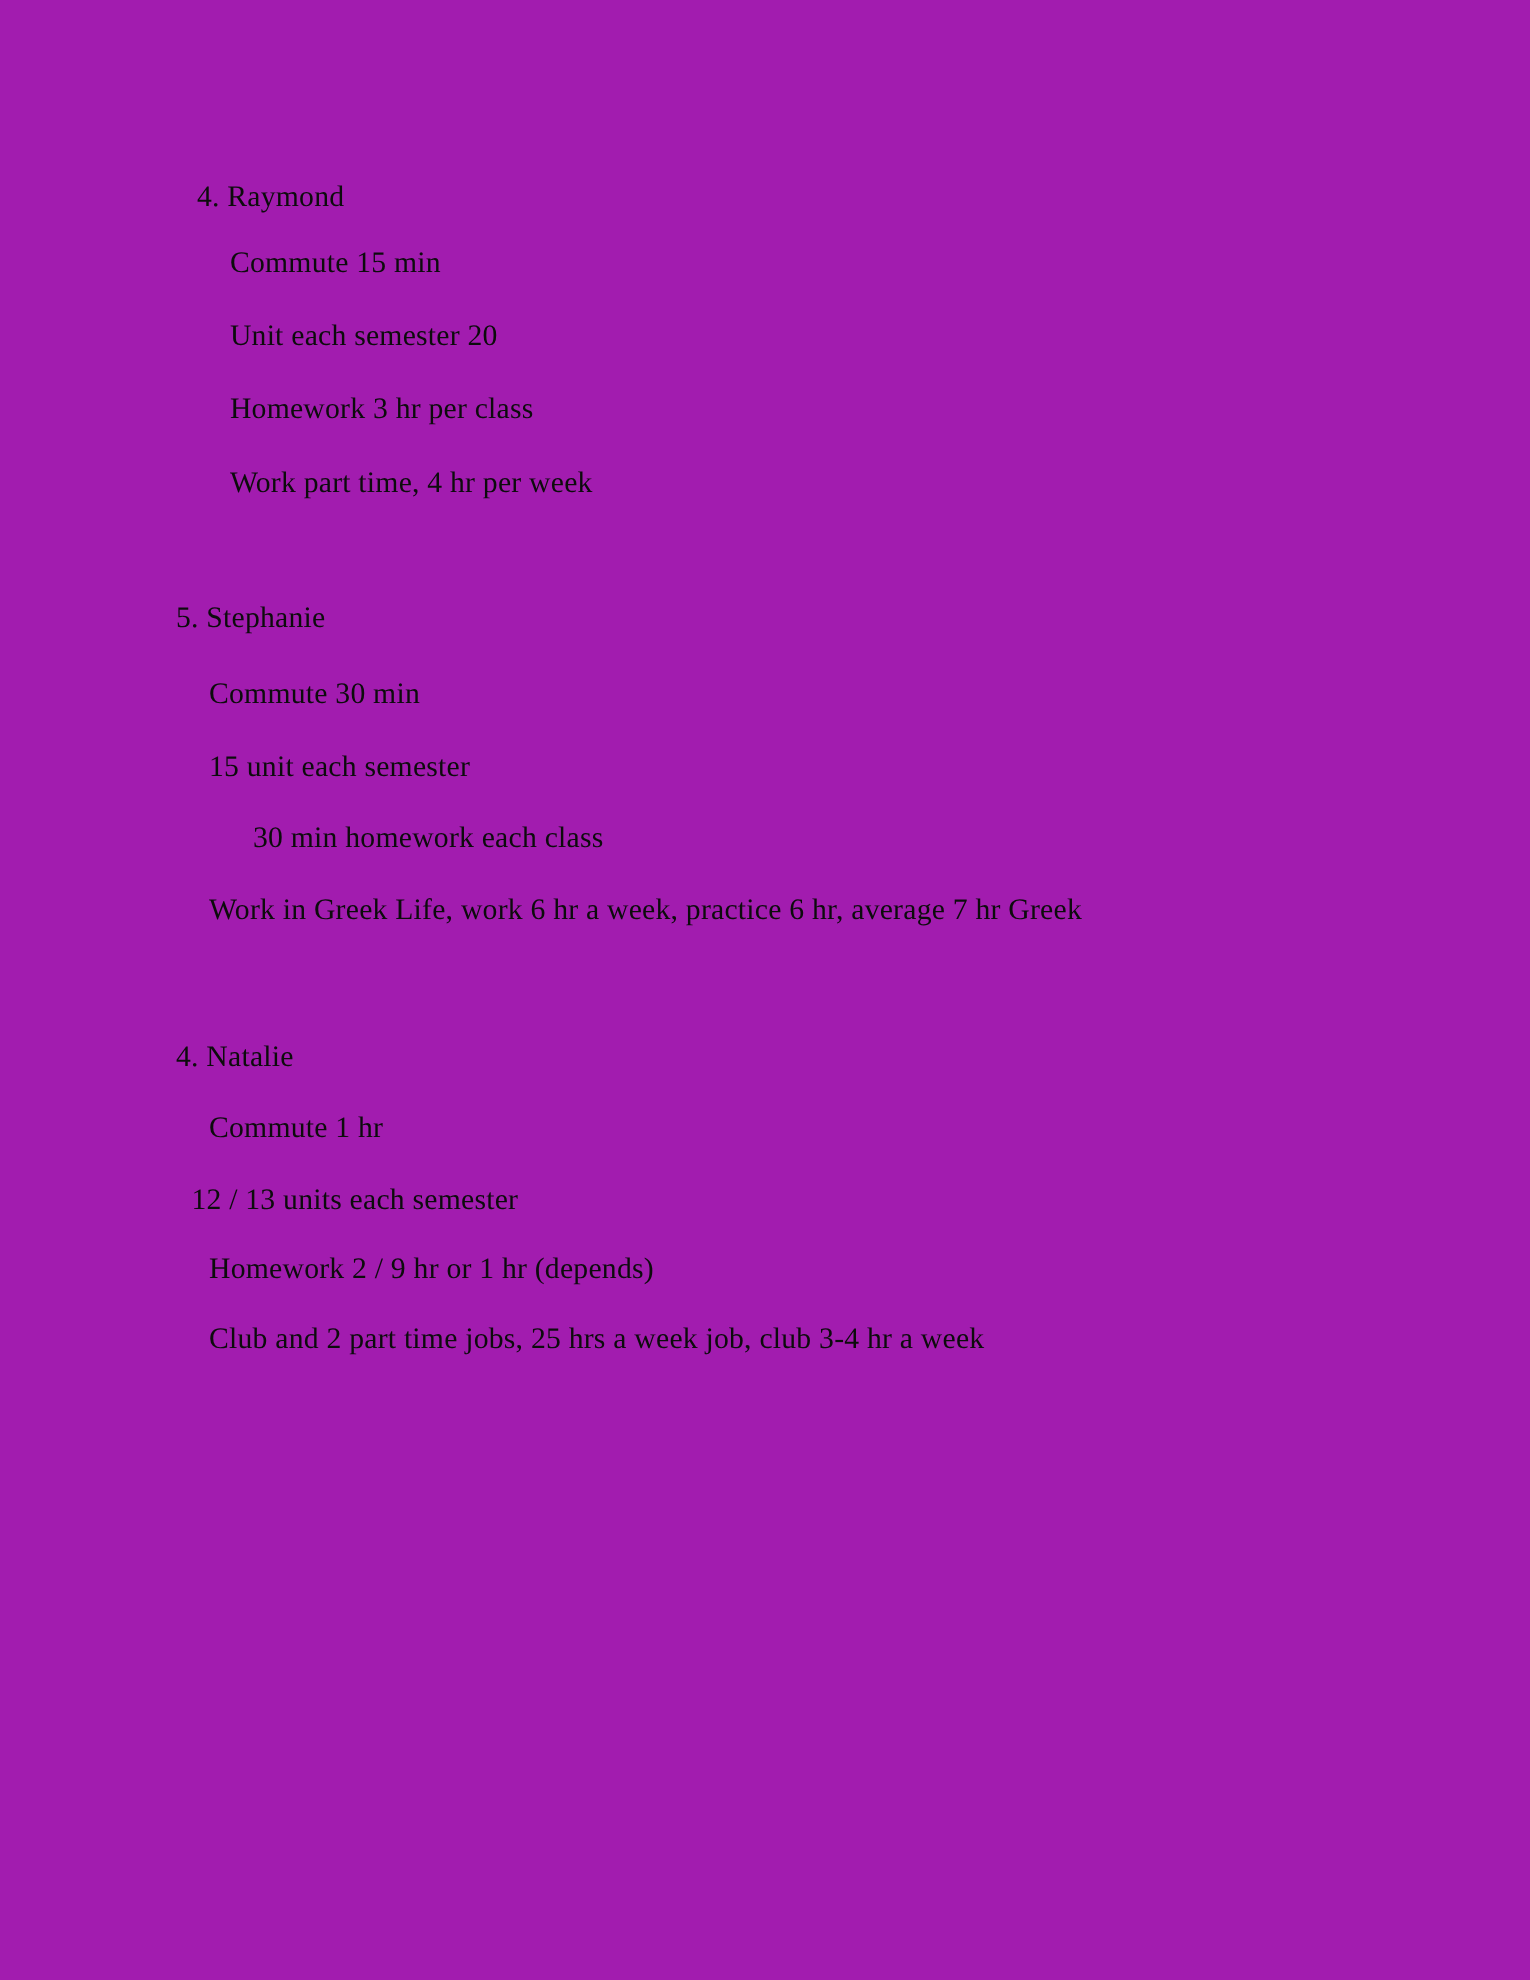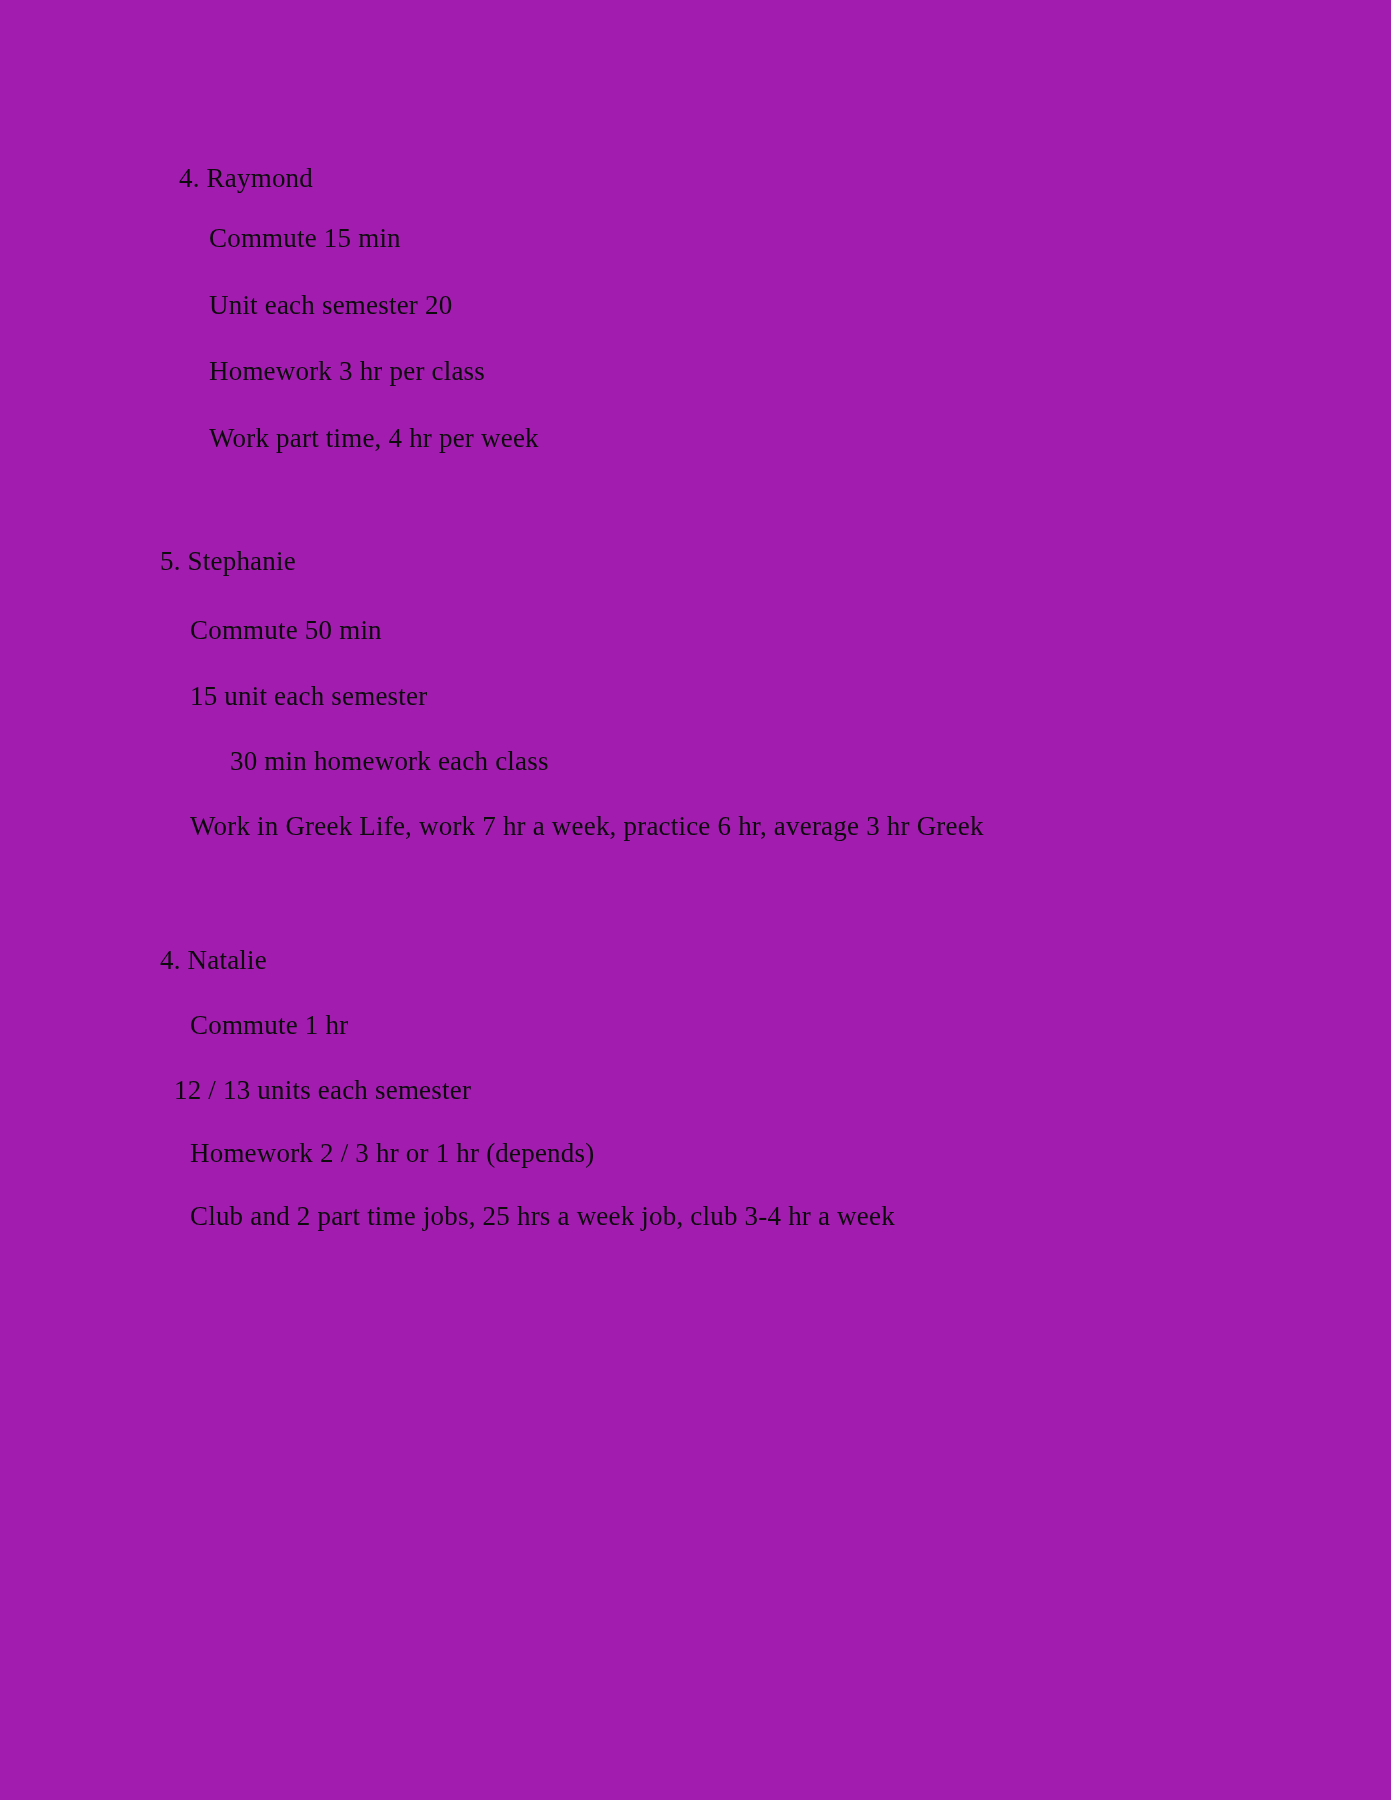--- a/index.html
+++ b/index.html
@@ -50,27 +50,27 @@
   <section>
     <div class="line e4-h">4. Raymond</div>
     <div class="line e4-d0">Commute 15 min</div>
     <div class="line e4-d1">Unit each semester 20</div>
     <div class="line e4-d2">Homework 3 hr per class</div>
     <div class="line e4-d3">Work part time, 4 hr per week</div>
   </section>
 
   <section>
     <div class="line e5-h">5. Stephanie</div>
-    <div class="line e5-d0">Commute 50 min</div>
+    <div class="line e5-d0">Commute 30 min</div>
     <div class="line e5-d1">15 unit each semester</div>
     <div class="line e5-d2">30 min homework each class</div>
-    <div class="line e5-d3">Work in Greek Life, work 7 hr a week, practice 6 hr, average 3 hr Greek</div>
+    <div class="line e5-d3">Work in Greek Life, work 6 hr a week, practice 6 hr, average 7 hr Greek</div>
   </section>
 
   <section>
     <div class="line e6-h">4. Natalie</div>
     <div class="line e6-d0">Commute 1 hr</div>
     <div class="line e6-d1">12 / 13 units each semester</div>
-    <div class="line e6-d2">Homework 2 / 3 hr or 1 hr (depends)</div>
+    <div class="line e6-d2">Homework 2 / 9 hr or 1 hr (depends)</div>
     <div class="line e6-d3">Club and 2 part time jobs, 25 hrs a week job, club 3-4 hr a week</div>
   </section>
 
 </div>
 
 </body></html>

